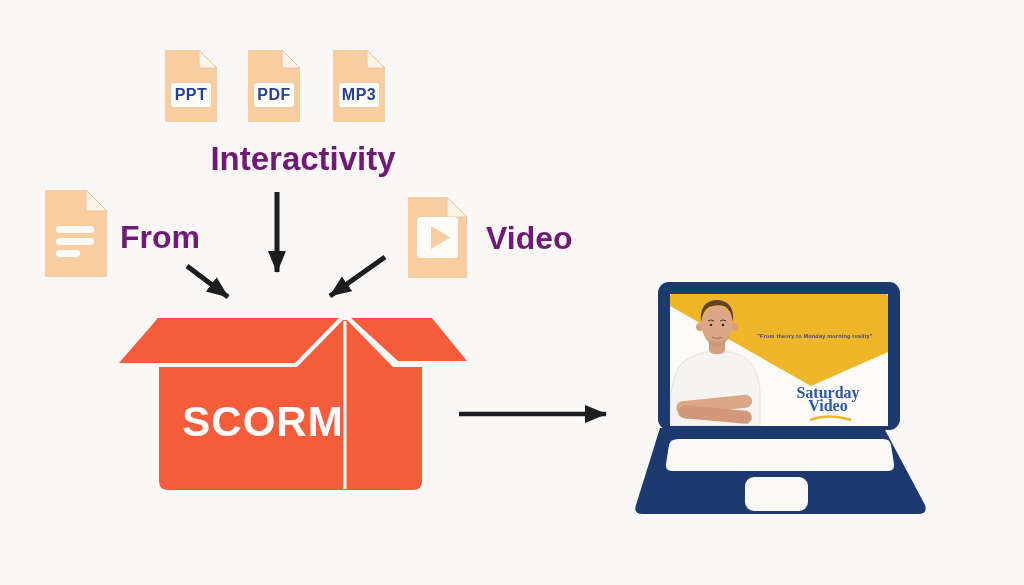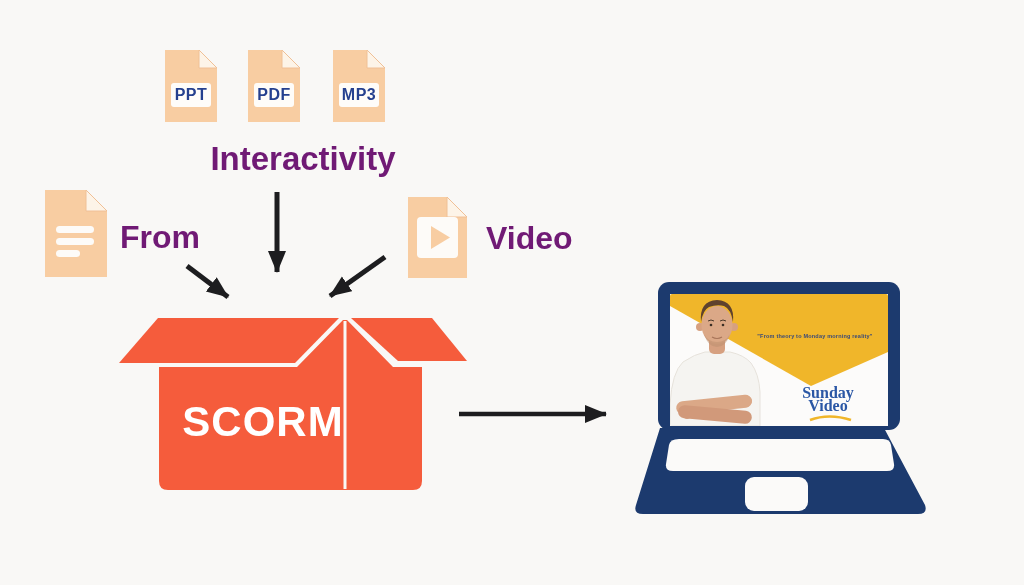--- a/index.html
+++ b/index.html
@@ -131,17 +131,17 @@
   <div class="overlay icon-label" style="left:333px;top:83px;text-align:center;">MP3</div>
 
   <div class="overlay big-label" style="left:120px;top:219px;">From</div>
   <div class="overlay big-label" style="left:190px;top:140px;width:226px;text-align:center;font-size:33px;">Interactivity</div>
   <div class="overlay big-label" style="left:486px;top:220px;">Video</div>
 
   <div class="overlay scorm-label">SCORM</div>
 
   <div class="overlay slide-subtitle">"From theory to Monday morning reality"</div>
   <div class="overlay brand-logo">
-    <div>Sunday</div>
+    <div>Saturday</div>
     <div>Video</div>
   </div>
 
 </div>
 
 </body></html>

